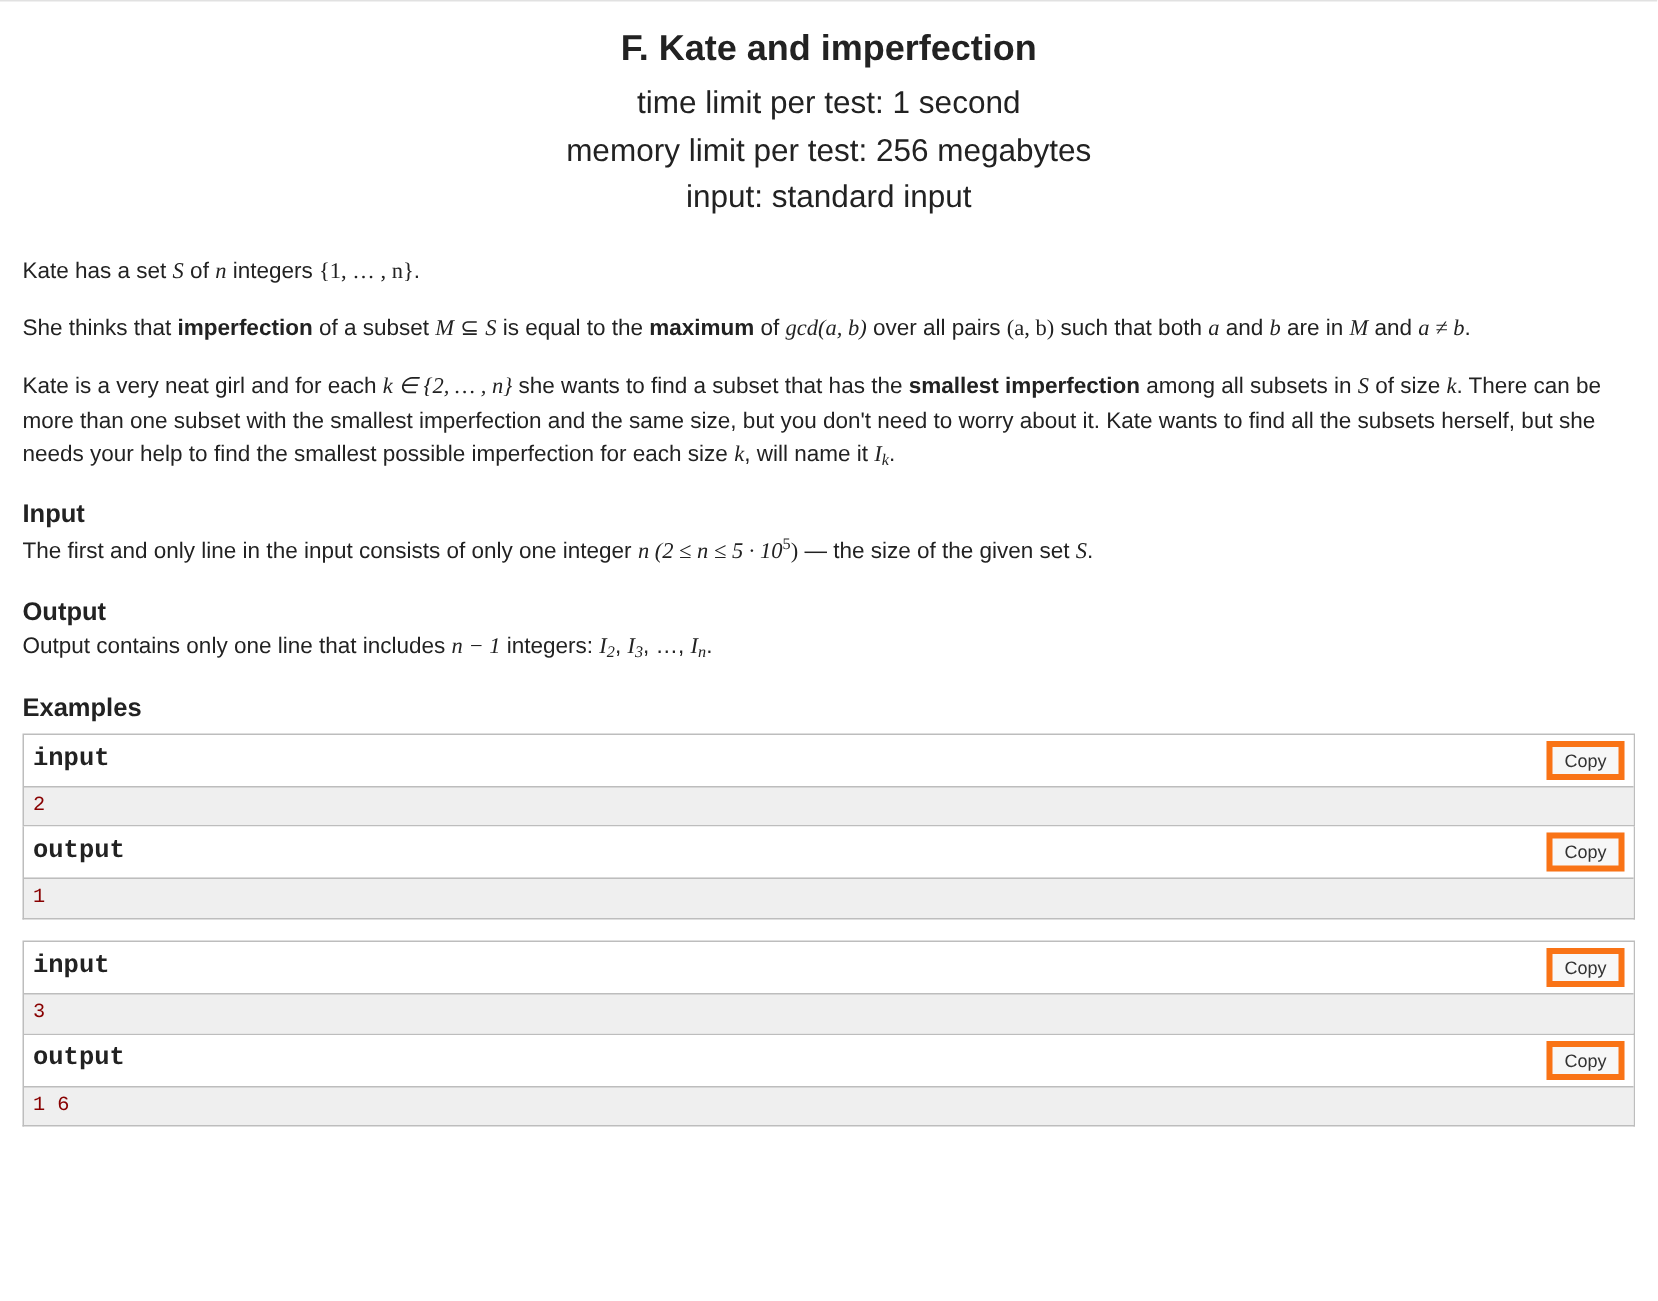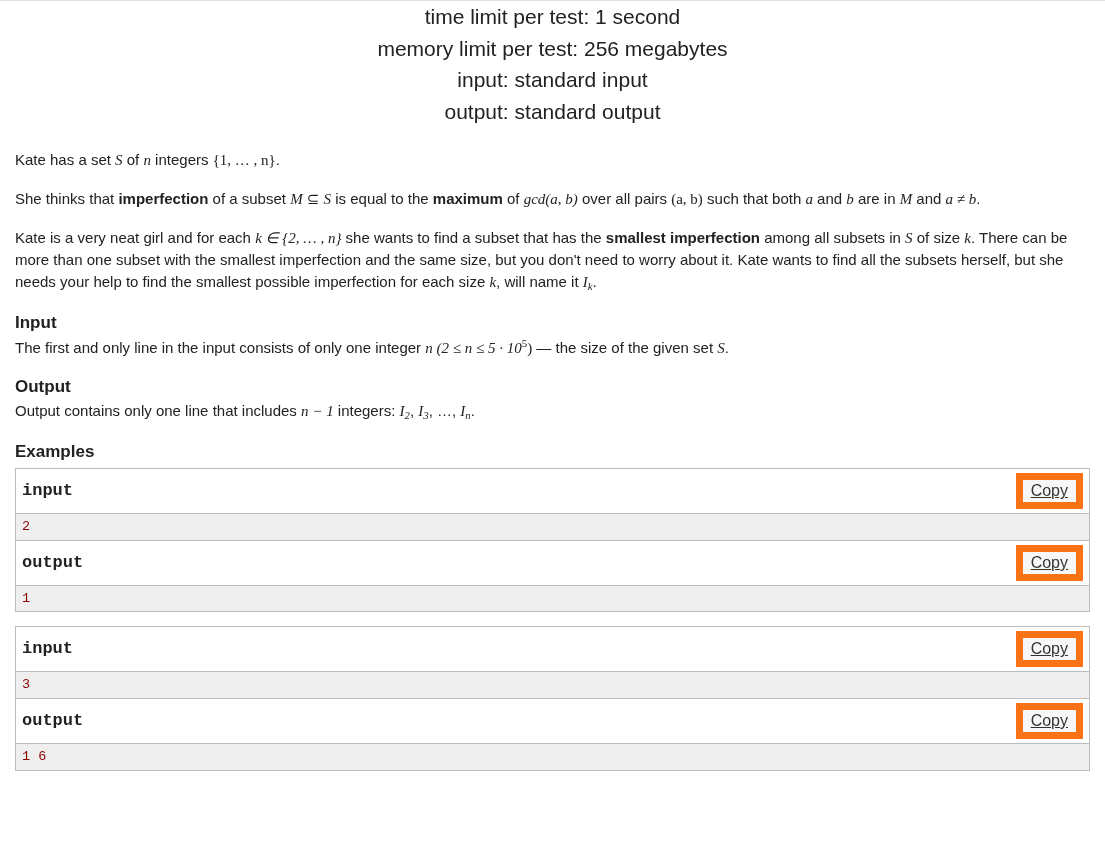--- a/index.html
+++ b/index.html
@@ -82,57 +82,54 @@
     justify-content: space-between;
     background: #fff;
     padding: 4px 6px;
   }
   .sample-head-label {
     font-family: Consolas, "Courier New", monospace;
     font-weight: bold;
     font-size: 17px;
   }
   .copy-btn {
-    border: 7px solid #f97316;
+    border: 4px solid #f97316;
     background: #f7f7f7;
     font-family: Verdana, Arial, sans-serif;
-    font-size: 16px;
+    font-size: 12px;
     padding: 2px 8px;
     cursor: pointer;
     color: #333;
-    text-decoration: underline;
   }
   .sample-body {
     background: #efefef;
     border-top: 1px solid #bdbdbd;
     padding: 3px 6px;
     font-family: Consolas, "Courier New", monospace;
     font-size: 13.5px;
     color: #880000;
     white-space: pre;
   }
 </style>
 </head>
 <body>
 
 <div class="page">
 
   <div class="header">
+    <div class="title">F. Kate and imperfection</div>
     <div class="meta-lines">
       <div>
         <span>time limit per test: </span><span>1 second</span>
       </div>
       <div>
         <span>memory limit per test: </span><span>256 megabytes</span>
       </div>
       <div>
         <span>input: </span><span>standard input</span>
-      </div>
-      <div>
-        <span>output: </span><span>standard output</span>
       </div>
     </div>
   </div>
 
   <div class="statement">
 
     <p>
       <span>Kate has a set </span><span class="math">S</span><span> of </span><span class="math">n</span><span> integers </span><span class="mathup">{1, … , n}</span><span>.</span>
     </p>
 

